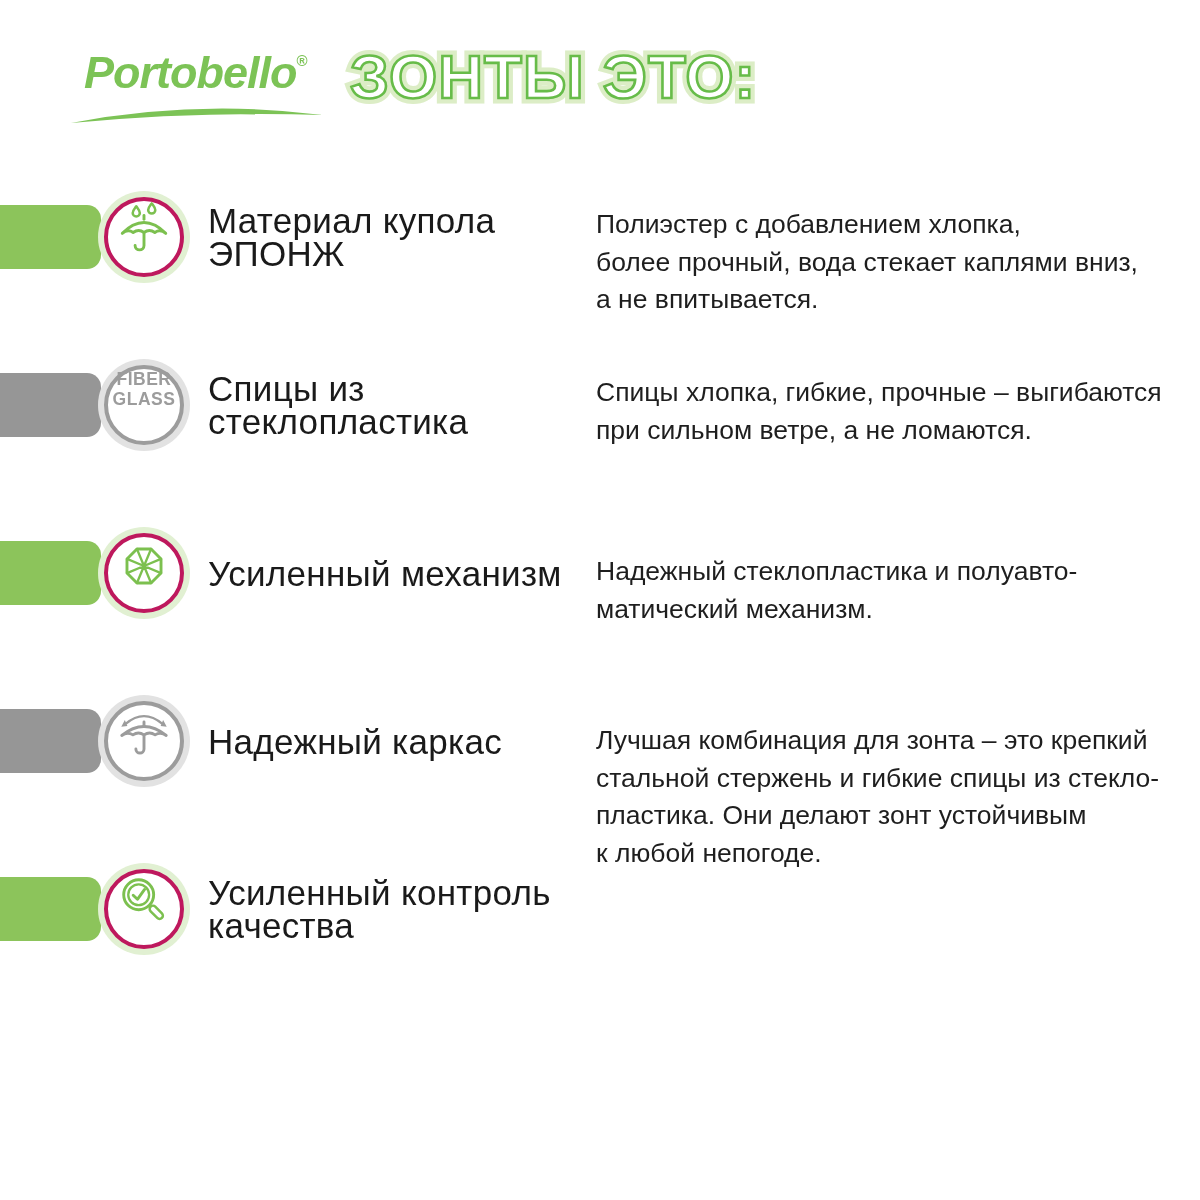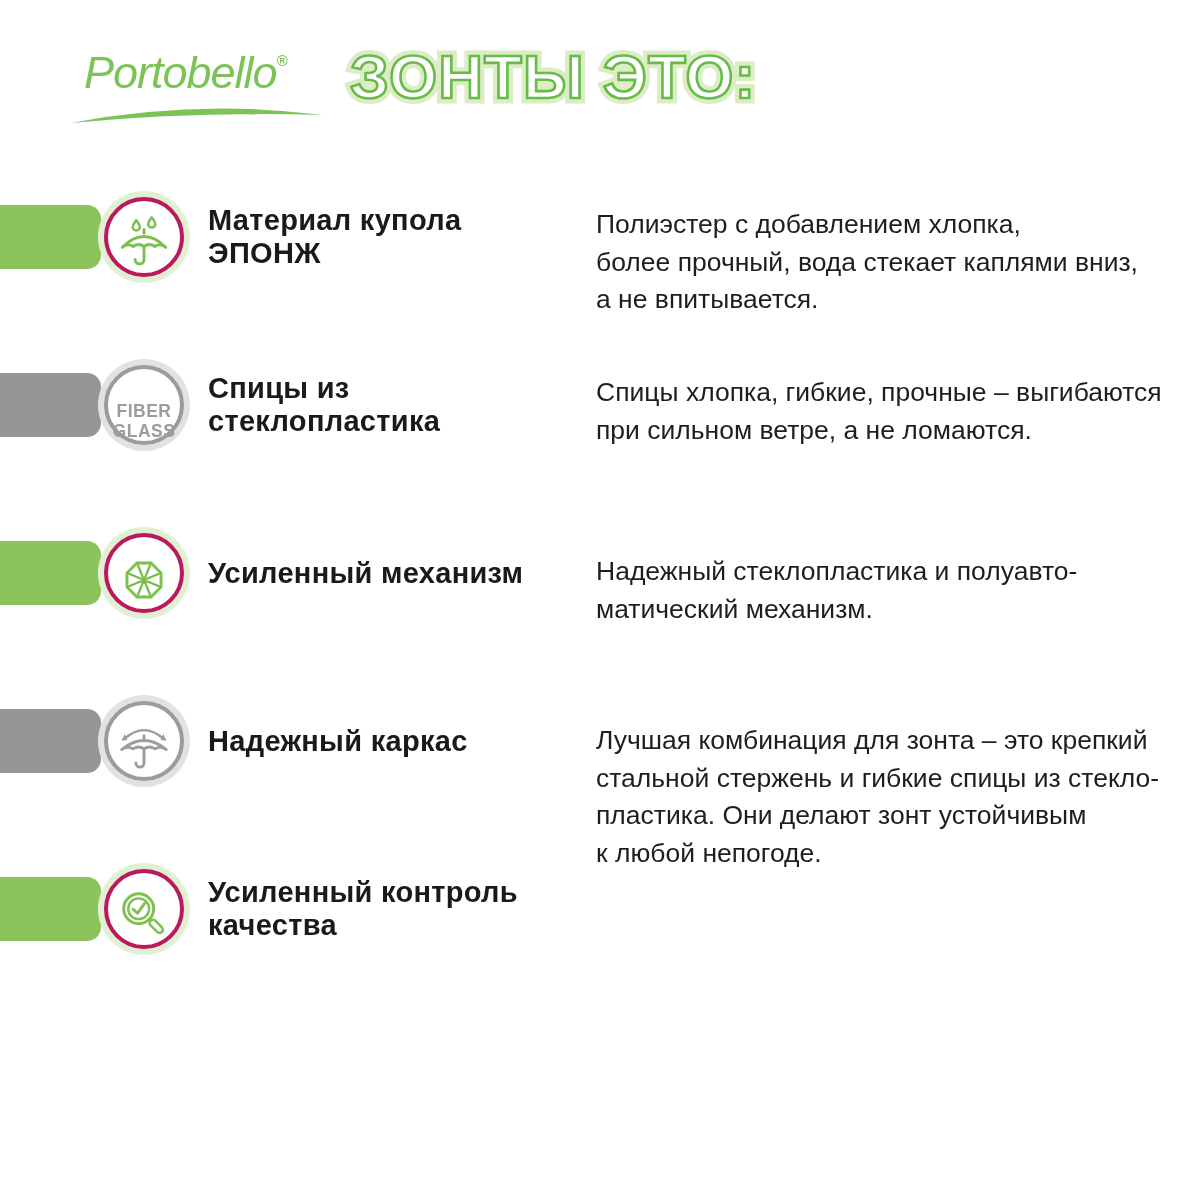--- a/index.html
+++ b/index.html
@@ -4,21 +4,21 @@
 <style>
   html,body { margin:0; padding:0; background:#ffffff; }
   .canvas {
     position:relative; width:1200px; height:1200px; background:#ffffff;
     overflow:hidden; font-family:"Liberation Sans", sans-serif;
   }
 
   
   .logo { position:absolute; left:84px; top:50px; }
   .logo-text {
-    font-size:45px; font-weight:normal; font-style:italic;
+    font-size:45px; font-weight:bold; font-style:italic;
     color:#7CC356; letter-spacing:-1px; line-height:1;
   }
   .logo-reg { font-size:15px; font-weight:bold; font-style:normal; vertical-align:22px; color:#7CC356; }
   .logo-swoosh { position:absolute; left:-18px; top:52px; }
 
   .title { position:absolute; left:350px; top:46px; font-size:62px; font-weight:800; letter-spacing:1px; line-height:1; white-space:nowrap; }
   .title span { display:block; }
   .title-glow { position:absolute; left:0; top:0; color:#DCEDC6; -webkit-text-stroke:11px #DCEDC6; }
   .title-main { position:relative; color:#ffffff; -webkit-text-stroke:2.6px #67BC49; }
 
@@ -33,32 +33,32 @@
   .bar-green { background:#8CC45B; }
   .bar-gray  { background:#969696; }
 
   .halo { position:absolute; left:98px; width:92px; height:92px; top:calc(var(--cy) - 46px); border-radius:50%; }
   .halo-green { background:#E1F0D2; }
   .halo-gray  { background:#E2E2E2; }
 
   .circle {
     position:absolute; left:104px; width:72px; height:72px; top:calc(var(--cy) - 40px);
     border-radius:50%; background:#ffffff; border:4px solid #be185d;
-    display:flex; align-items:flex-end; justify-content:center;
+    display:flex; align-items:flex-start; justify-content:center;
   }
   .circle-gray { border-color:#9C9C9C; }
 
   .fiber-text {
     font-size:17.5px; font-weight:bold; line-height:20px; letter-spacing:0.5px;
     color:#9C9C9C; text-align:center; white-space:pre-line;
   }
 
   .heading {
     position:absolute; left:208px; top:var(--cy); transform:translateY(-50%);
-    margin:0; font-size:29px; font-weight:bold; line-height:33px; letter-spacing:0.3px;
+    margin:0; font-size:35px; font-weight:normal; line-height:33px; letter-spacing:0.3px;
     color:#1A1A1A; white-space:pre-line;
   }
   .desc {
     position:absolute; left:596px; top:var(--dy); width:575px;
     margin:0; font-size:26.5px; line-height:37.5px; color:#1E1E1E; white-space:pre-line;
   }
 
   svg.icon { display:block; }
 </style>
 </head>

